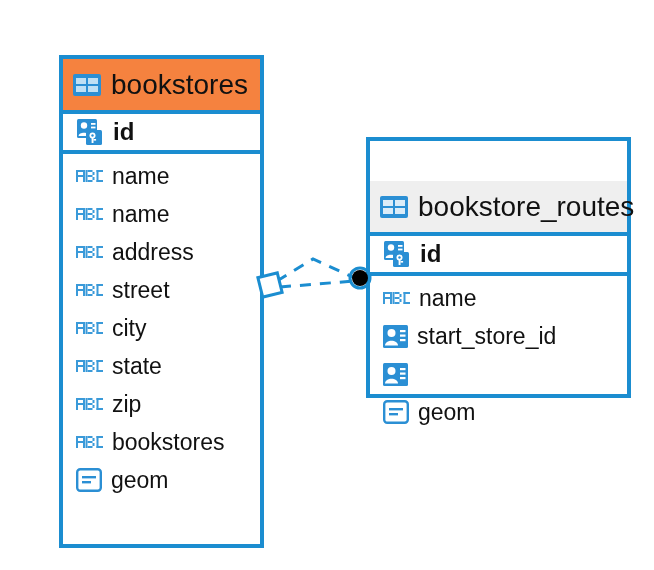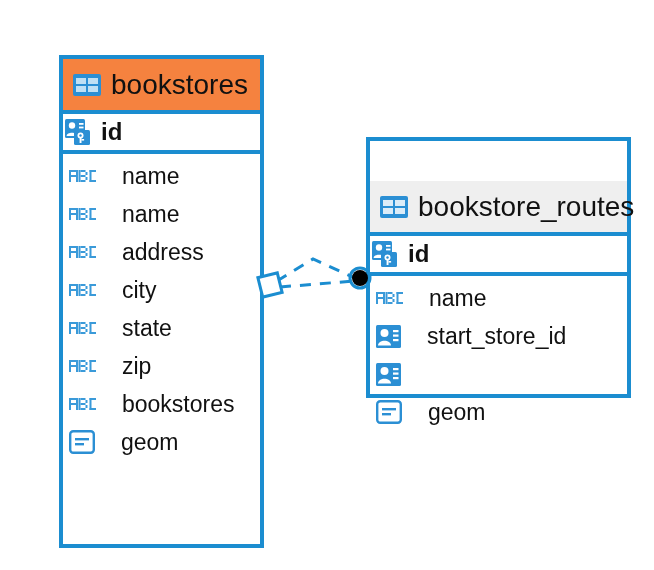--- a/index.html
+++ b/index.html
@@ -54,43 +54,43 @@
     line-height: 1;
     white-space: nowrap;
   }
 
   
   .pk-row {
     box-sizing: border-box;
     height: 44px;
     display: flex;
     align-items: center;
-    padding-left: 2px;
+    padding-left: 14px;
     gap: 9px;
     border-top: 4px solid #1b8dd0;
     border-bottom: 4px solid #1b8dd0;
     background: #ffffff;
   }
   .pk-label {
     font-size: 24px;
     font-weight: bold;
     color: #111111;
     line-height: 1;
   }
 
   .field-list {
     padding-top: 3px;
   }
   .field-row {
     box-sizing: border-box;
     height: 38px;
     display: flex;
     align-items: center;
-    padding-left: 6px;
-    gap: 26px;
+    padding-left: 13px;
+    gap: 9px;
     text-align: center;
   }
   .field-label {
     font-size: 23px;
     color: #111111;
     line-height: 1;
     white-space: nowrap;
   }
 
   
@@ -216,20 +216,42 @@
             <rect x="11.5" y="12" width="5" height="2"></rect>
             <rect x="20.5" y="2" width="6.5" height="2"></rect>
               <rect x="20.5" y="2" width="2" height="12"></rect>
             <rect x="20.5" y="12" width="6.5" height="2"></rect>
           </g>
         </svg>
       </span>
       <span class="field-label">address</span>
     </div>
 
+    <div class="field-row">
+      <span class="icon icon-abc">
+        <svg viewBox="0 0 27 16" width="27" height="16">
+          <g fill="#3a9ad9">
+            <rect x="0" y="2" width="2" height="12"></rect>
+              <rect x="7" y="2" width="2" height="12"></rect>
+            <rect x="2" y="2" width="5" height="2"></rect>
+              <rect x="2" y="7" width="5" height="2"></rect>
+            <rect x="9.5" y="2" width="2" height="12"></rect>
+            <rect x="11.5" y="2" width="5" height="2"></rect>
+              <rect x="16.5" y="4" width="2" height="3"></rect>
+            <rect x="11.5" y="7" width="5" height="2"></rect>
+              <rect x="16.5" y="9" width="2" height="3"></rect>
+            <rect x="11.5" y="12" width="5" height="2"></rect>
+            <rect x="20.5" y="2" width="6.5" height="2"></rect>
+              <rect x="20.5" y="2" width="2" height="12"></rect>
+            <rect x="20.5" y="12" width="6.5" height="2"></rect>
+          </g>
+        </svg>
+      </span>
+      <span class="field-label">street</span>
+    </div>
 
     <div class="field-row">
       <span class="icon icon-abc">
         <svg viewBox="0 0 27 16" width="27" height="16">
           <g fill="#3a9ad9">
             <rect x="0" y="2" width="2" height="12"></rect>
               <rect x="7" y="2" width="2" height="12"></rect>
             <rect x="2" y="2" width="5" height="2"></rect>
               <rect x="2" y="7" width="5" height="2"></rect>
             <rect x="9.5" y="2" width="2" height="12"></rect>

